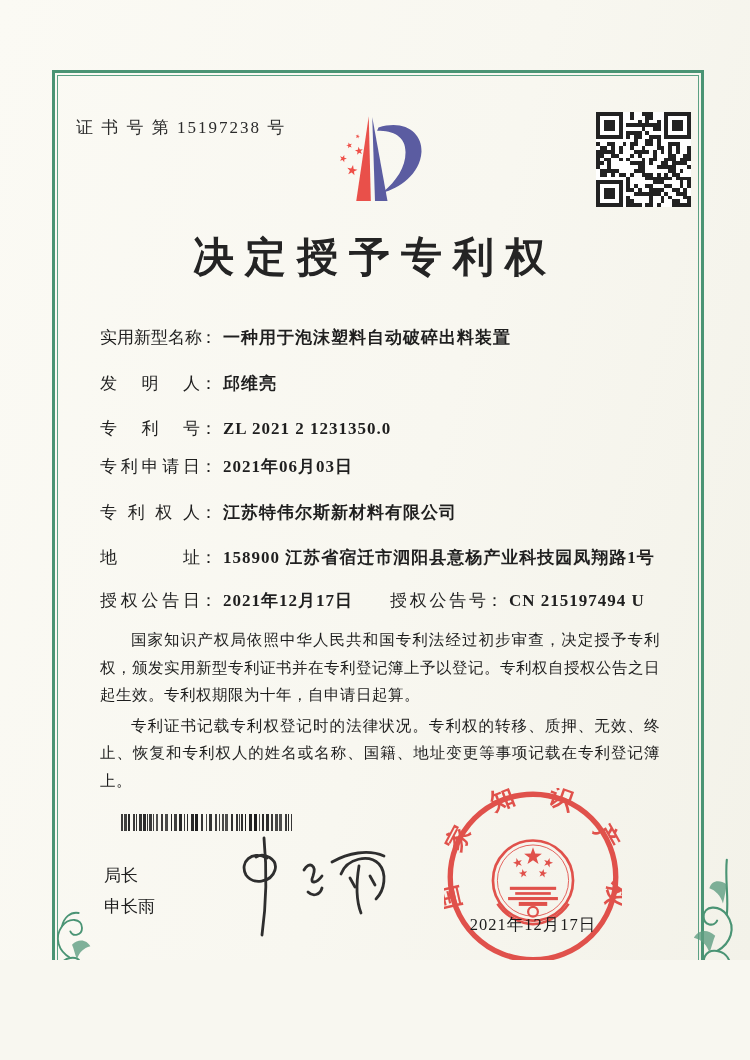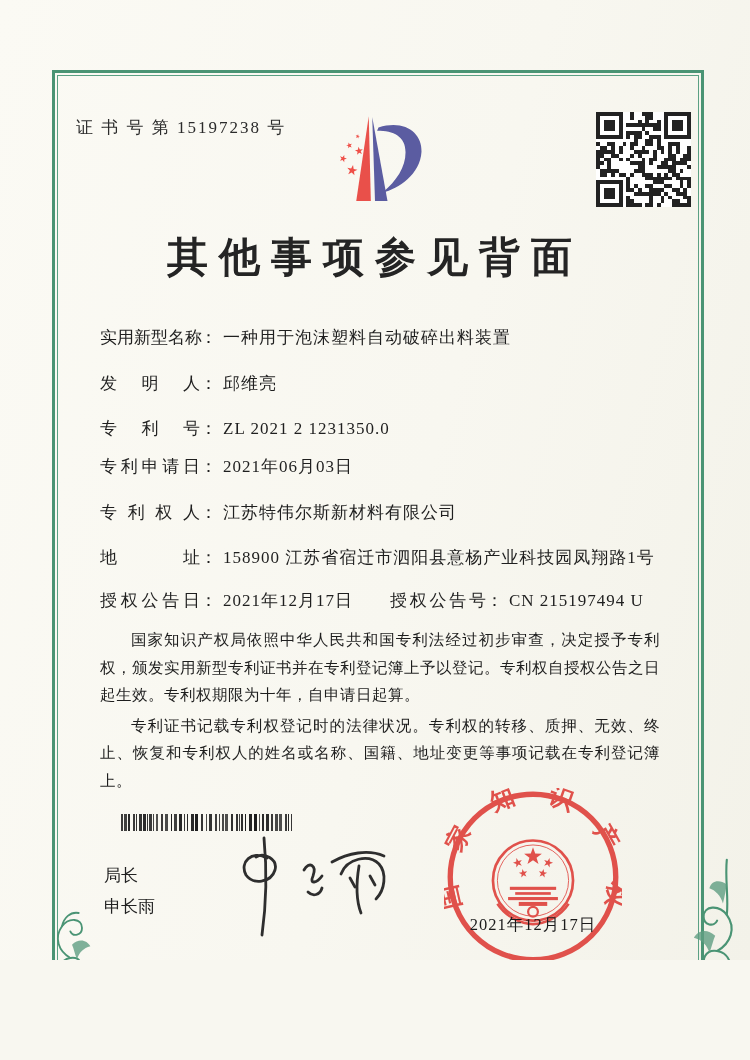--- a/index.html
+++ b/index.html
@@ -14,21 +14,21 @@
   
   .cert-no{position:absolute;left:76px;top:116px;font-size:17px;letter-spacing:2px;color:#2b2b2b;}
   .logo{position:absolute;left:316px;top:114px;width:118px;height:92px;}
   .qr{position:absolute;left:596px;top:112px;width:95px;height:95px;background:#fff;}
   .qr svg{width:100%;height:100%;display:block;}
   .doc-title{position:absolute;left:0;right:0;top:230px;text-align:center;font-size:41px;
     font-weight:600;letter-spacing:11px;color:#242424;white-space:nowrap;}
   
   .row{position:absolute;left:100px;font-size:17px;white-space:nowrap;color:#1f1f1f;}
   .row .lbl{display:inline-block;width:100px;text-align:justify;text-align-last:justify;vertical-align:top;}
-  .row .val{letter-spacing:1px;padding-left:6px;}
+  .row .val{letter-spacing:1px;padding-left:6px;font-weight:bold;}
   .row .col2{position:absolute;left:290px;top:0;white-space:nowrap;}
   .row .lbl2{display:inline-block;width:96px;text-align:justify;text-align-last:justify;vertical-align:top;}
   
   .legal{position:absolute;left:100px;top:626px;width:560px;font-size:15.5px;line-height:1.78;
     letter-spacing:.5px;color:#1e1e1e;text-align:justify;}
   .legal p{margin:0 0 3px 0;text-indent:2em;}
   
   .barcode{position:absolute;left:121px;top:814px;width:178px;height:17px;}
   .barcode i{position:absolute;top:0;bottom:0;background:#1c1c1c;display:block;}
   
@@ -326,21 +326,21 @@
         <rect x="14" y="24" width="1" height="1" fill="#222"></rect>
         <rect x="16" y="24" width="1" height="1" fill="#222"></rect>
         <rect x="20" y="24" width="1" height="1" fill="#222"></rect>
         <rect x="21" y="24" width="1" height="1" fill="#222"></rect>
         <rect x="22" y="24" width="1" height="1" fill="#222"></rect>
         <rect x="23" y="24" width="1" height="1" fill="#222"></rect>
         <rect x="24" y="24" width="1" height="1" fill="#222"></rect>
       </svg>
   </div>
 
-  <div class="doc-title">其他事项参见背面</div>
+  <div class="doc-title">决定授予专利权</div>
 
   <div class="row" style="top:326px">
     <span class="lbl">实用新型名称</span>：<span class="val">一种用于泡沫塑料自动破碎出料装置</span>
   </div>
   <div class="row" style="top:372px">
     <span class="lbl">发明人</span>：<span class="val">邱维亮</span>
   </div>
   <div class="row" style="top:417px">
     <span class="lbl">专利号</span>：<span class="val">ZL 2021 2 1231350.0</span>
   </div>

